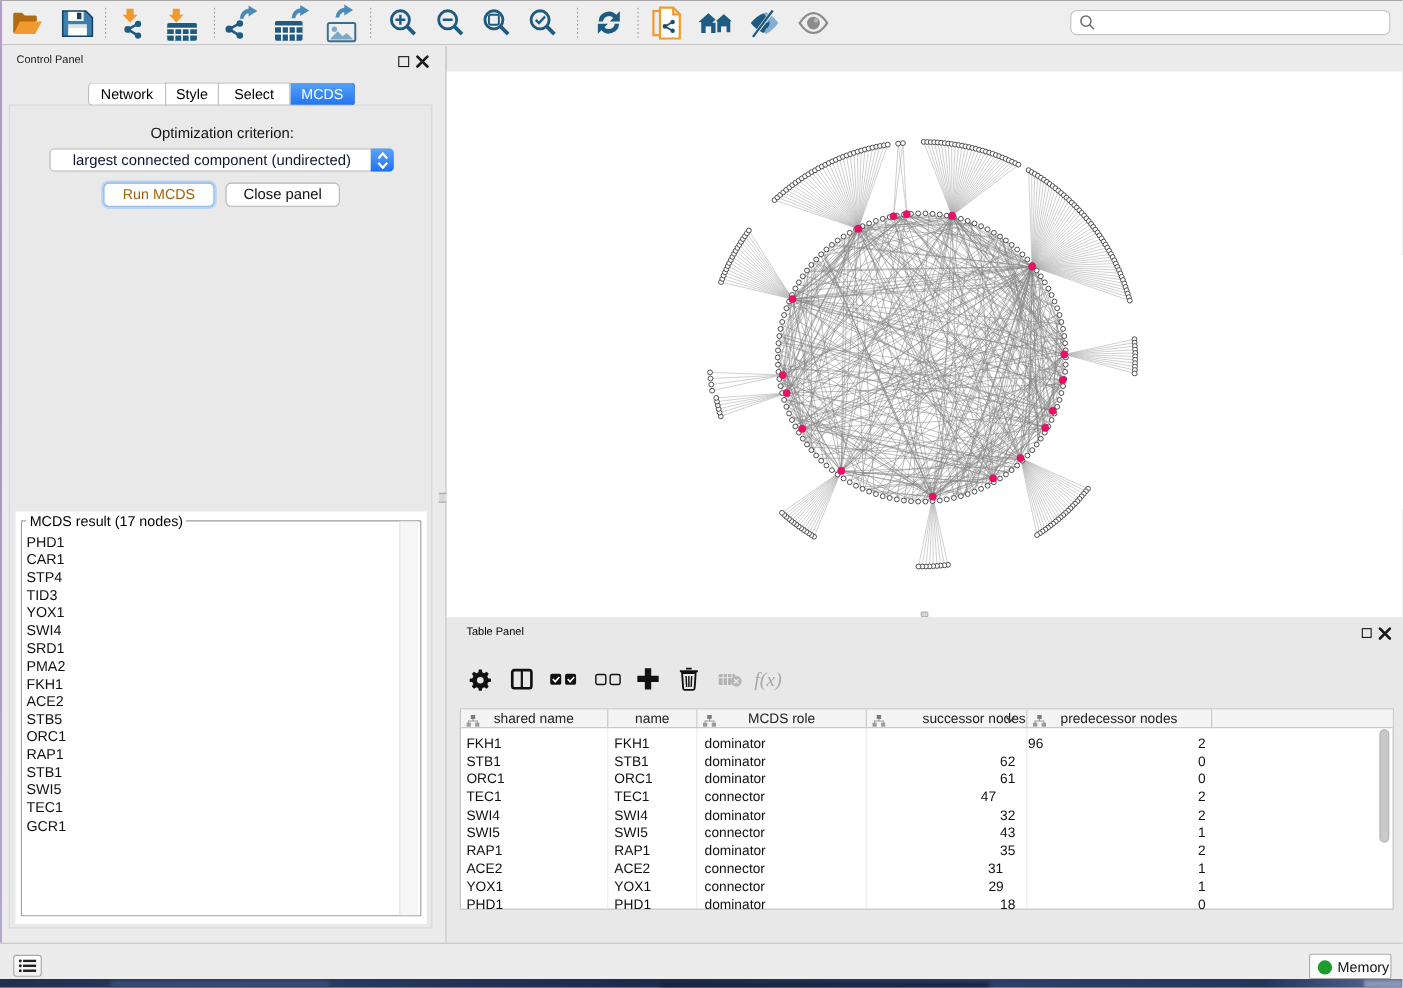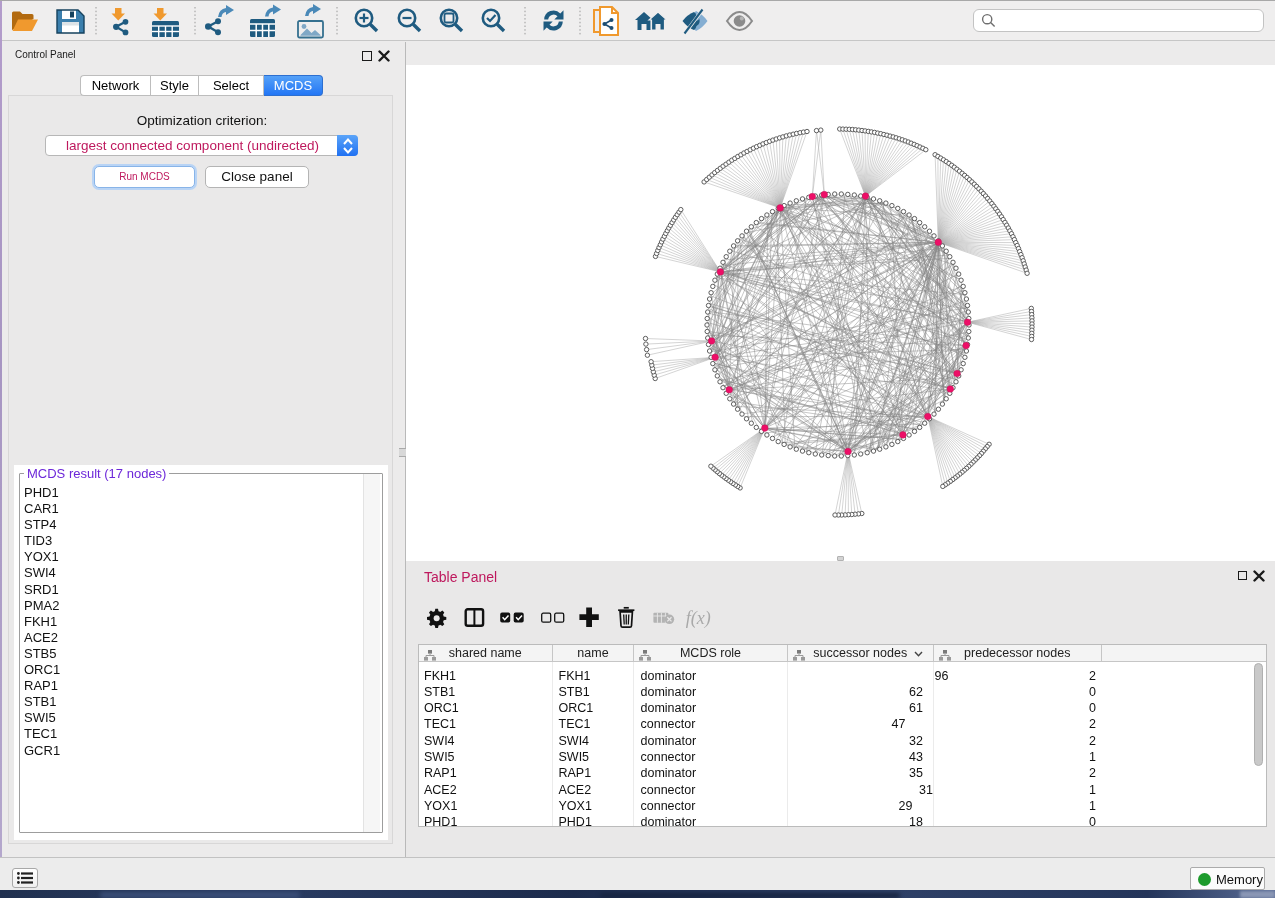--- a/index.html
+++ b/index.html
@@ -148,33 +148,33 @@
     </svg>
 <div class="abs" style="left:6px;top:52.5px;width:385px;height:749px;background:#eae9e9;border:1px solid #d8d7d7"></div>
 <div class="abs" style="left:78px;top:33px;height:21px;display:flex;font-size:13px;line-height:20px;text-align:center">
 <div style="width:70px;background:#ffffff;border:1px solid #bdbdbd;border-right:none;border-radius:4px 0 0 4px">Network</div>
 <div style="width:48px;background:#ffffff;border:1px solid #bdbdbd;border-right:none">Style</div>
 <div style="width:66px;background:#ffffff;border:1px solid #bdbdbd">Select</div>
 <div style="width:59px;background:linear-gradient(180deg,#55a1f8,#2376f5);border:1px solid #2d6fd0;border-left:none;border-radius:0 4px 4px 0;color:#ffffff">MCDS</div>
 </div>
 <div class="abs" style="left:0;top:71px;width:400px;text-align:center;font-size:13.5px;color:#111">Optimization criterion:</div>
 <div class="abs" style="left:43px;top:93px;width:313px;height:21px;background:#ffffff;border:1px solid #b7b7b7;border-radius:4px">
-<div style="position:absolute;left:0;top:2px;width:293px;text-align:center;font-size:13.5px;color:#be185d">largest connected component (undirected)</div>
+<div style="position:absolute;left:0;top:2px;width:293px;text-align:center;font-size:13.5px;color:#0f172a">largest connected component (undirected)</div>
 <div style="position:absolute;right:-1px;top:-1px;width:21px;height:21px;background:linear-gradient(180deg,#5ba4f9,#2071f2);border-radius:0 4px 4px 0">
 <svg width="12" height="16" viewBox="0 0 12 16" style="position:absolute;left:4.5px;top:2.5px">
 <path d="M2 6 L6 1.5 L10 6" fill="none" stroke="#ffffff" stroke-width="2"></path>
 <path d="M2 10 L6 14.5 L10 10" fill="none" stroke="#ffffff" stroke-width="2"></path>
         </svg>
 </div>
     </div>
-<div class="abs" style="left:92px;top:124px;width:101px;height:22px;background:#ffffff;border:1.5px solid #88b4e8;border-radius:5px;box-shadow:0 0 0 2px #b9d4f5;font-size:10px;text-align:center;line-height:19px;color:#be185d">Run MCDS</div>
+<div class="abs" style="left:92px;top:124px;width:101px;height:22px;background:#ffffff;border:1.5px solid #88b4e8;border-radius:5px;box-shadow:0 0 0 2px #b9d4f5;font-size:13px;text-align:center;line-height:19px;color:#a16207">Run MCDS</div>
 <div class="abs" style="left:203px;top:124px;width:104px;height:22px;background:#ffffff;border:1px solid #b4b4b4;border-radius:5px;font-size:13.5px;text-align:center;line-height:20px;color:#111">Close panel</div>
 <div class="abs" style="left:12px;top:423px;width:374px;height:375px;background:#ffffff"></div>
 <fieldset class="abs" style="left:17px;top:424px;width:364px;height:367px;border:1px solid #9d9d9d;border-radius:1px">
-<legend style="margin-left:4px;padding:0 3px;font-size:13px;color:#6d28d9">MCDS result (17 nodes)</legend>
+<legend style="margin-left:4px;padding:0 3px;font-size:13px;color:#000000">MCDS result (17 nodes)</legend>
 </fieldset>
 <div class="abs" style="left:361px;top:432px;width:17px;height:358px;background:#f6f6f6;border-left:1px solid #e3e3e3"></div>
 <div class="abs" style="left:22px;top:443px;font-size:13px;color:#111;line-height:16.1px">
       <div style="height:16.1px">PHD1</div>
       <div style="height:16.1px">CAR1</div>
       <div style="height:16.1px">STP4</div>
       <div style="height:16.1px">TID3</div>
       <div style="height:16.1px">YOX1</div>
       <div style="height:16.1px">SWI4</div>
       <div style="height:16.1px">SRD1</div>
@@ -1118,21 +1118,21 @@
 <circle cx="848.0" cy="451.0" r="3.3"></circle>
 <circle cx="764.8" cy="427.6" r="3.3"></circle>
 <circle cx="729.2" cy="389.3" r="3.3"></circle>
 <circle cx="715.1" cy="356.8" r="3.3"></circle>
 <circle cx="711.6" cy="340.5" r="3.3"></circle>
 <circle cx="720.4" cy="271.4" r="3.3"></circle>
 </g>
 </svg>
 <div class="abs" style="left:836.5px;top:556px;width:7px;height:5px;background:#d4d4d4;border:1px solid #b2b2b2;border-radius:1px"></div>
 <div class="abs" style="left:406px;top:560.5px;width:869px;height:296.5px;background:#e9e8e8">
-<div class="abs" style="left:18px;top:8px;font-size:14px;color:#be185d">Table Panel</div>
+<div class="abs" style="left:18px;top:8px;font-size:10px;color:#000000">Table Panel</div>
 <div class="abs" style="left:831.5px;top:10px;width:9.5px;height:9.5px;border:1.6px solid #1a1a1a"></div>
 <svg width="12" height="12" viewBox="0 0 12 12" style="position:absolute;left:847px;top:9px">
 <path d="M1.5 1.5 L10.5 10.5 M10.5 1.5 L1.5 10.5" stroke="#1a1a1a" stroke-width="2.4" stroke-linecap="round"></path>
     </svg>
 <svg width="300" height="24" viewBox="0 0 300 24" style="position:absolute;left:18px;top:45px">
 <g fill="#111111">
 <path d="M11.3 2.7 L14 2.7 L14.5 5.3 A5.8 5.8 0 0 1 16.2 6 L18.4 4.6 L20.3 6.5 L19 8.8 A5.8 5.8 0 0 1 19.7 10.5 L22.3 11 L22.3 13.7 L19.7 14.2 A5.8 5.8 0 0 1 19 15.9 L20.3 18.2 L18.4 20.1 L16.2 18.7 A5.8 5.8 0 0 1 14.5 19.4 L14 22 L11.3 22 L10.8 19.4 A5.8 5.8 0 0 1 9.1 18.7 L6.9 20.1 L5 18.2 L6.3 15.9 A5.8 5.8 0 0 1 5.6 14.2 L3 13.7 L3 11 L5.6 10.5 A5.8 5.8 0 0 1 6.3 8.8 L5 6.5 L6.9 4.6 L9.1 6 A5.8 5.8 0 0 1 10.8 5.3 Z"></path>
 <circle cx="12.65" cy="12.35" r="3" fill="#e9e8e8"></circle>
 <rect x="41.7" y="3.2" width="17.4" height="16.5" rx="2" fill="none" stroke="#111" stroke-width="2.4"></rect>
 <line x1="50.4" y1="3" x2="50.4" y2="19.7" stroke="#111" stroke-width="2"></line>
@@ -1175,21 +1175,21 @@
             </svg></span>shared name</div>
 <div style="position:absolute;left:133.5px;top:0;width:81px;height:17.5px;border-left:1px solid #c6c6c6;text-align:center;line-height:17px">name</div>
 <div style="position:absolute;left:214.5px;top:0;width:154px;height:17.5px;border-left:1px solid #c6c6c6;text-align:center;line-height:17px"><span style="position:absolute;left:5px;top:3px"><svg width="12" height="11" viewBox="0 0 12 11" style="vertical-align:-1px">
               <g fill="#9a9a9a">
                 <rect x="4" y="0" width="4" height="3.6" fill="#7a7a7a"></rect>
                 <rect x="0" y="7" width="4" height="3.6"></rect>
                 <rect x="8" y="7" width="4" height="3.6"></rect>
                 <path d="M6 3.6 L6 5.5 M2 7 L2 5.5 L10 5.5 L10 7" stroke="#9a9a9a" stroke-width="1" fill="none"></path>
               </g>
             </svg></span>MCDS role</div>
-<div style="position:absolute;left:368.5px;top:0;width:145.5px;height:17.5px;border-left:1px solid #c6c6c6;text-align:center;line-height:17px"><span style="position:absolute;left:5px;top:3px"><svg width="12" height="11" viewBox="0 0 12 11" style="vertical-align:-1px">
+<div style="position:absolute;left:368.5px;top:0;width:145.5px;height:17.5px;border-left:1px solid #c6c6c6;text-align:right;line-height:17px"><span style="position:absolute;left:5px;top:3px"><svg width="12" height="11" viewBox="0 0 12 11" style="vertical-align:-1px">
               <g fill="#9a9a9a">
                 <rect x="4" y="0" width="4" height="3.6" fill="#7a7a7a"></rect>
                 <rect x="0" y="7" width="4" height="3.6"></rect>
                 <rect x="8" y="7" width="4" height="3.6"></rect>
                 <path d="M6 3.6 L6 5.5 M2 7 L2 5.5 L10 5.5 L10 7" stroke="#9a9a9a" stroke-width="1" fill="none"></path>
               </g>
             </svg></span>successor nodes<svg width="9" height="6" viewBox="0 0 9 6" style="position:absolute;right:10px;top:6px">
             <path d="M1 1 L4.5 4.8 L8 1" stroke="#444" stroke-width="1.4" fill="none"></path>
           </svg></div>
 <div style="position:absolute;left:514.0px;top:0;width:168.5px;height:17.5px;border-left:1px solid #c6c6c6;text-align:center;line-height:17px"><span style="position:absolute;left:5px;top:3px"><svg width="12" height="11" viewBox="0 0 12 11" style="vertical-align:-1px">
@@ -1253,21 +1253,21 @@
           <span style="position:absolute;left:5.5px">RAP1</span>
           <span style="position:absolute;left:140px">RAP1</span>
           <span style="position:absolute;left:222px">dominator</span>
           <span style="position:absolute;left:368.5px;width:146.5px;text-align:right;padding-right:10.5px">35</span>
           <span style="position:absolute;left:514px;width:163.5px;text-align:right;padding-right:0px">2</span>
         </div>
 <div style="position:absolute;left:0;top:114.1px;height:16.3px;width:847px">
           <span style="position:absolute;left:5.5px">ACE2</span>
           <span style="position:absolute;left:140px">ACE2</span>
           <span style="position:absolute;left:222px">connector</span>
-          <span style="position:absolute;left:377px;width:148px;text-align:right;padding-right:10.5px">31</span>
+          <span style="position:absolute;left:356px;width:148px;text-align:right;padding-right:10.5px">31</span>
           <span style="position:absolute;left:514px;width:163.5px;text-align:right;padding-right:0px">1</span>
         </div>
 <div style="position:absolute;left:0;top:130.4px;height:16.3px;width:847px">
           <span style="position:absolute;left:5.5px">YOX1</span>
           <span style="position:absolute;left:140px">YOX1</span>
           <span style="position:absolute;left:222px">connector</span>
           <span style="position:absolute;left:358px;width:146.5px;text-align:right;padding-right:10.5px">29</span>
           <span style="position:absolute;left:514px;width:163.5px;text-align:right;padding-right:0px">1</span>
         </div>
 <div style="position:absolute;left:0;top:146.70000000000002px;height:16.3px;width:847px">

